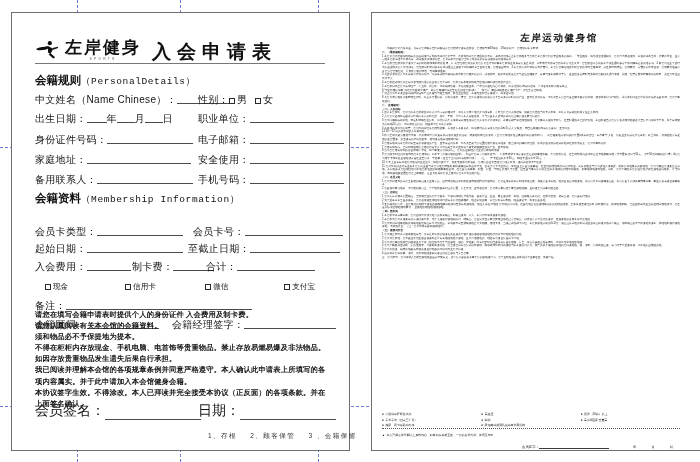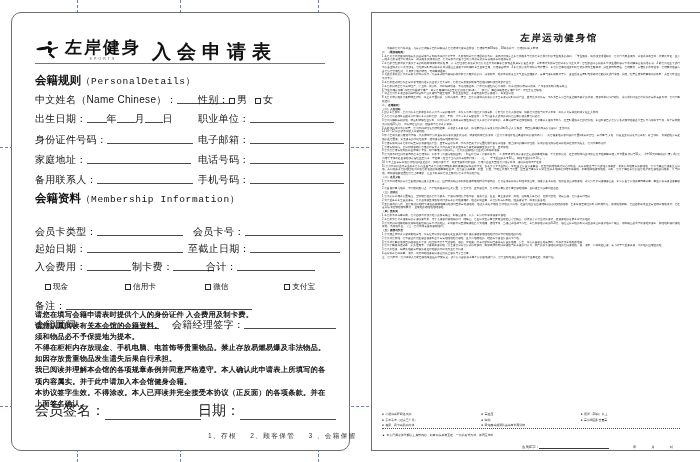--- a/index.html
+++ b/index.html
@@ -20,21 +20,21 @@
   .guide-v, .guide-h { position: absolute; pointer-events: none; }
   .guide-v { top: 0; bottom: 0; width: 0; border-left: 1px dashed #6b79d8; }
   .guide-h { left: 0; right: 0; height: 0; border-top: 1px dashed #6b79d8; }
 
   
   .page {
     position: absolute;
     background: #ffffff;
     border: 1px solid #6f6f6f;
   }
-  #page-left  { left: 11px;  top: 12px; width: 339px; height: 439px; border-radius: 10px; }
+  #page-left  { left: 11px;  top: 12px; width: 339px; height: 439px; }
   #page-right { left: 371px; top: 12px; width: 376px; height: 439px; padding-left: 25px; }
 
   .page-inner { position: absolute; inset: 0; }
 
   .logo-row {
     position: absolute; left: 23px; top: 14px;
     width: 290px; height: 34px;
     display: flex; align-items: flex-end; gap: 4px;
   }
   .runner { width: 26px; height: 22px; flex: 0 0 auto; }
@@ -208,21 +208,21 @@
       <div class="fld" style="left:186px; top:120px;">
         <span class="lbl">电子邮箱：</span>
         <span class="rule" style="width:94px"></span>
       </div>
 
       <div class="fld" style="left:23px; top:140px;">
         <span class="lbl">家庭地址：</span>
         <span class="rule" style="width:104px"></span>
       </div>
       <div class="fld" style="left:186px; top:140px;">
-        <span class="lbl">电话号码：</span>
+        <span class="lbl">安全使用：</span>
         <span class="rule" style="width:94px"></span>
       </div>
 
       <div class="fld" style="left:23px; top:160px;">
         <span class="lbl">备用联系人：</span>
         <span class="rule" style="width:96px"></span>
       </div>
       <div class="fld" style="left:186px; top:160px;">
         <span class="lbl">手机号码：</span>
         <span class="rule" style="width:94px"></span>

